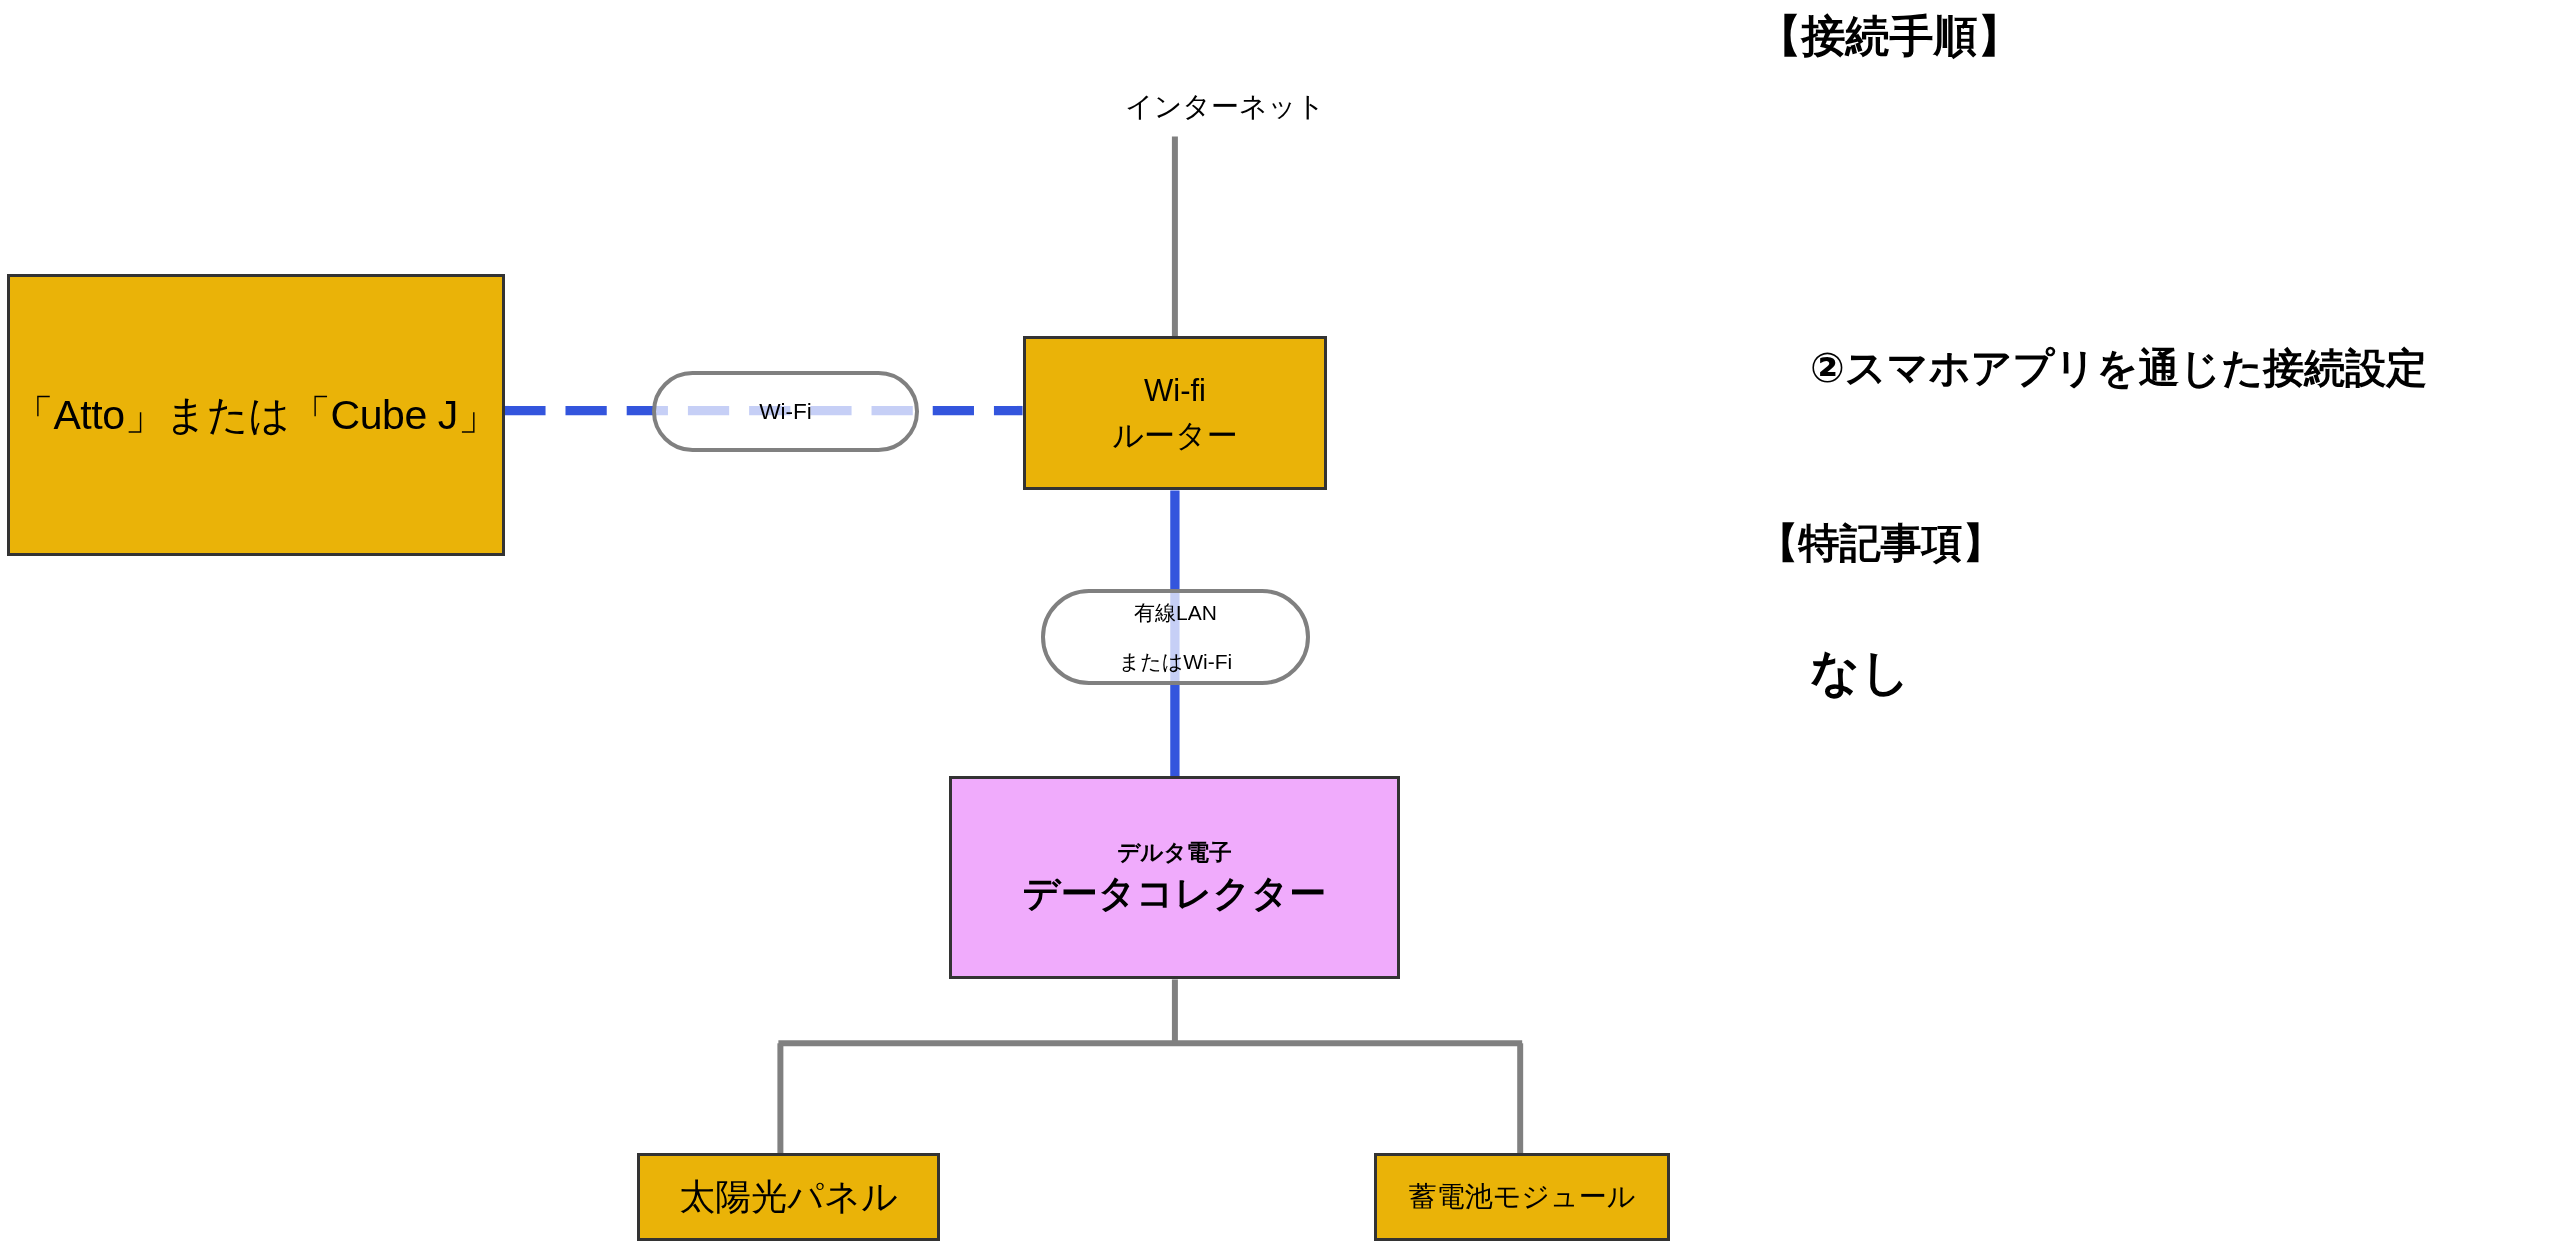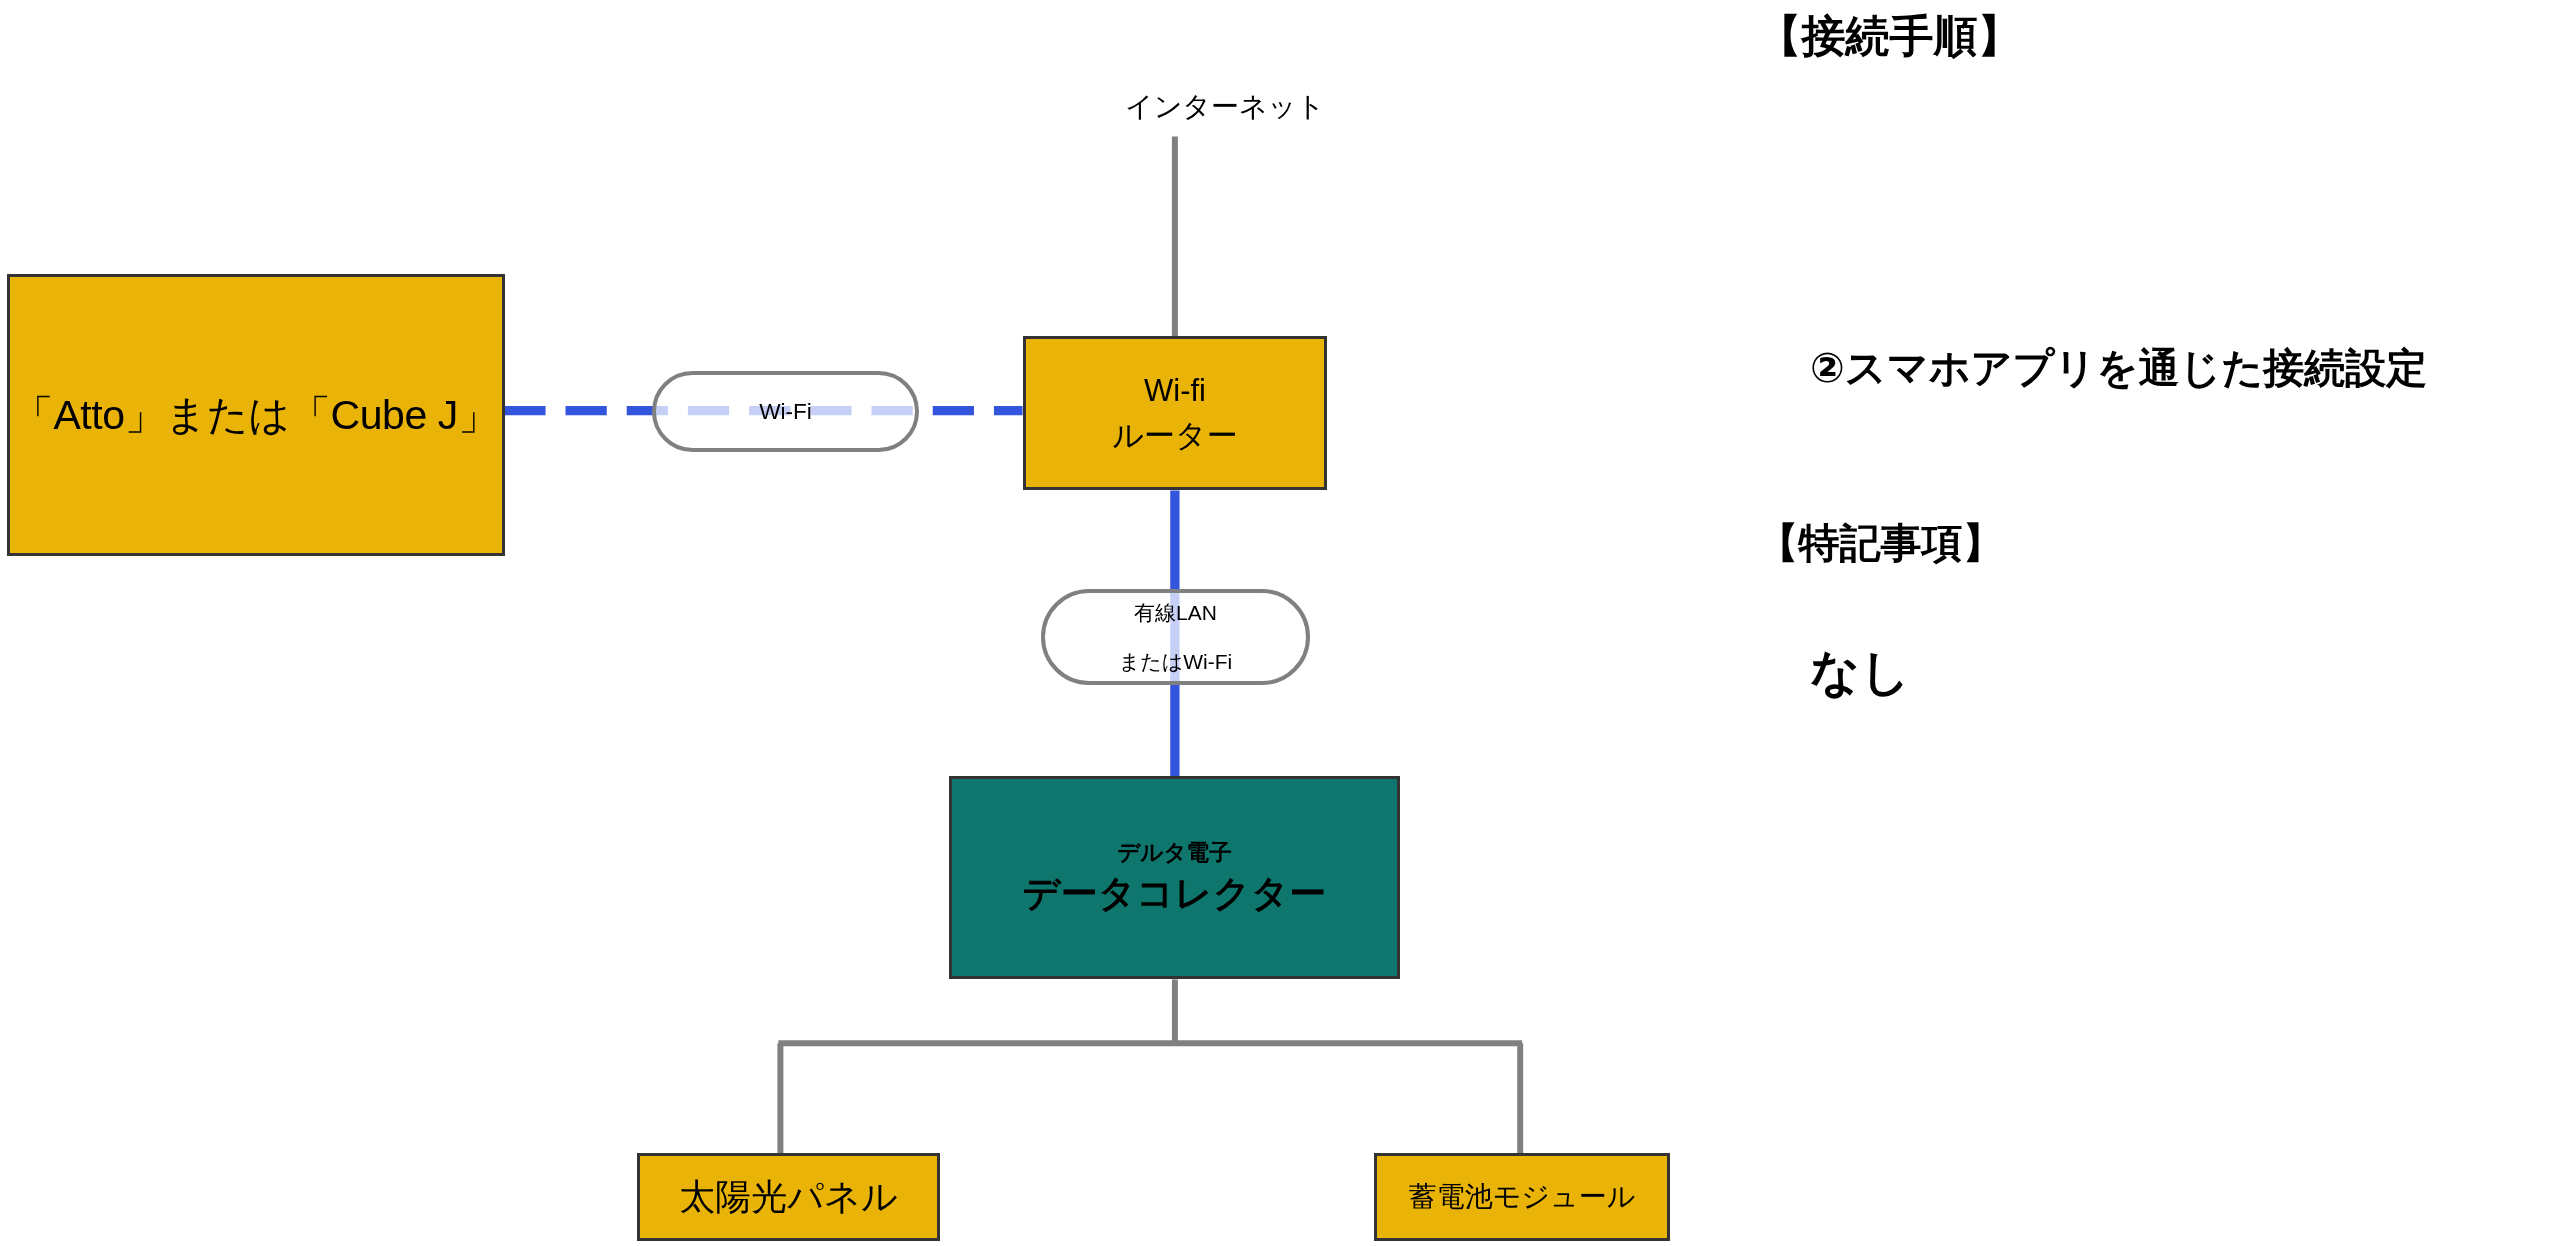--- a/index.html
+++ b/index.html
@@ -56,21 +56,21 @@
   #box-router {
     left: 1023px; top: 336px;
     width: 304px; height: 154px;
     font-size: 31px;
   }
   #box-router .line2 { margin-top: 7px; }
 
   #box-collector {
     left: 949px; top: 776px;
     width: 451px; height: 203px;
-    background: #0f766e;
+    background: #f0abfc;
     border-color: #333333;
   }
   #box-collector .vendor {
     font-size: 22.6px;
     font-weight: 700;
     margin-bottom: 4px;
   }
   #box-collector .product {
     font-size: 37px;
     font-weight: 700;

